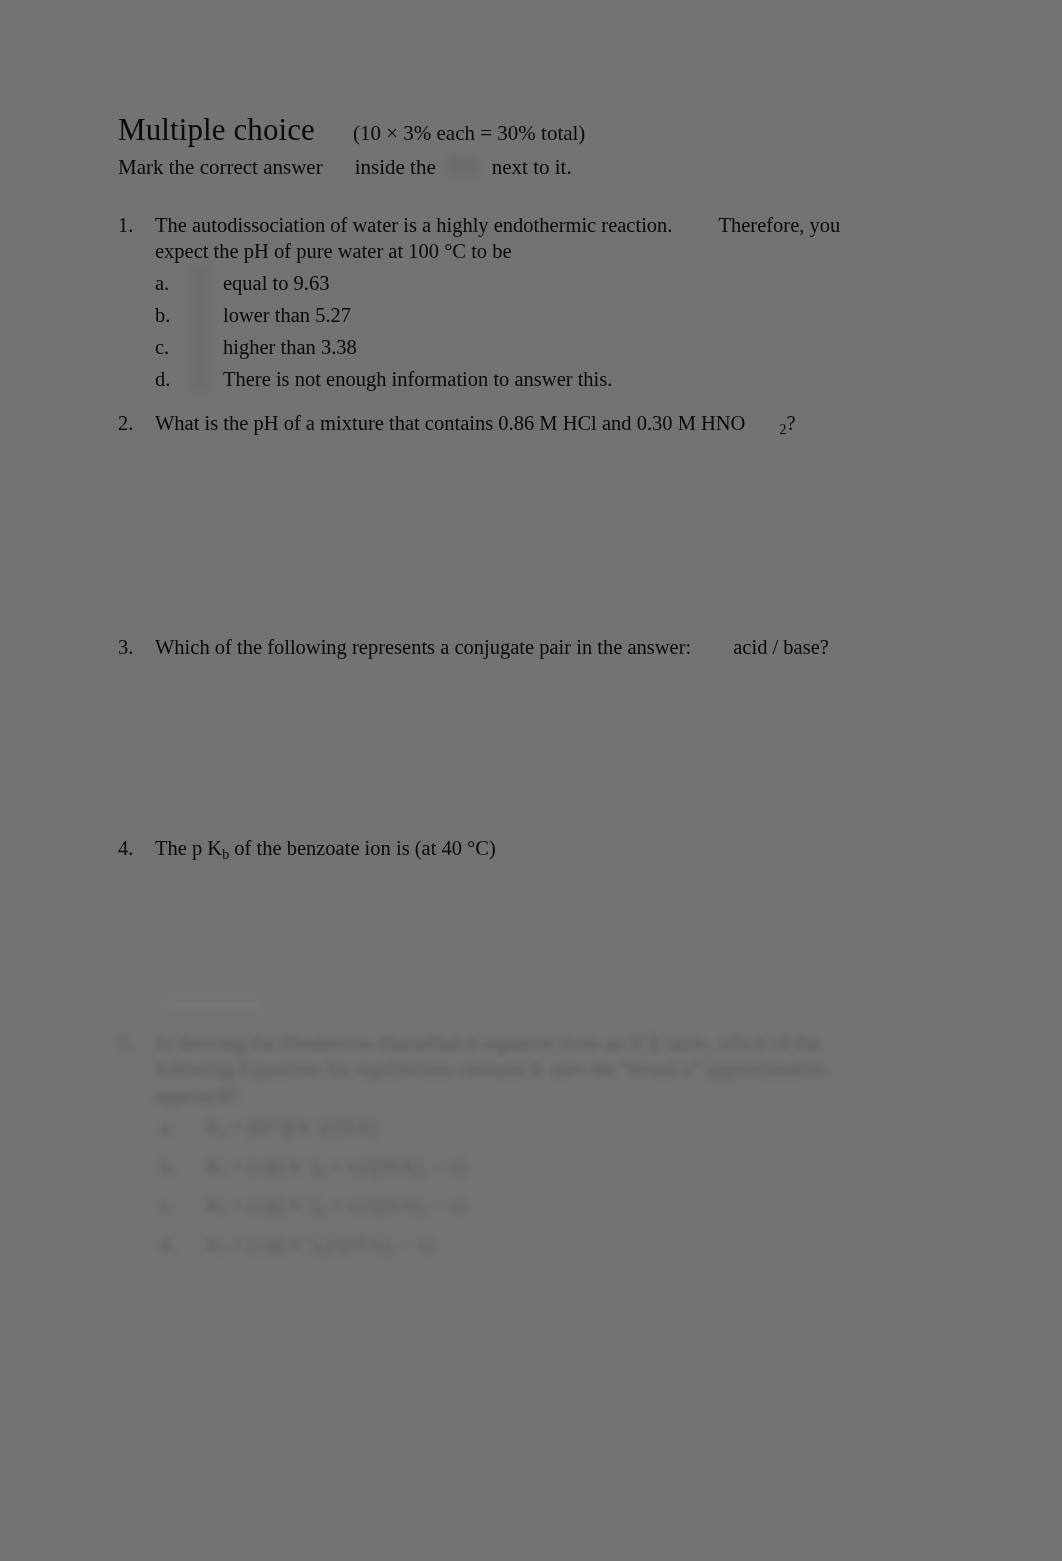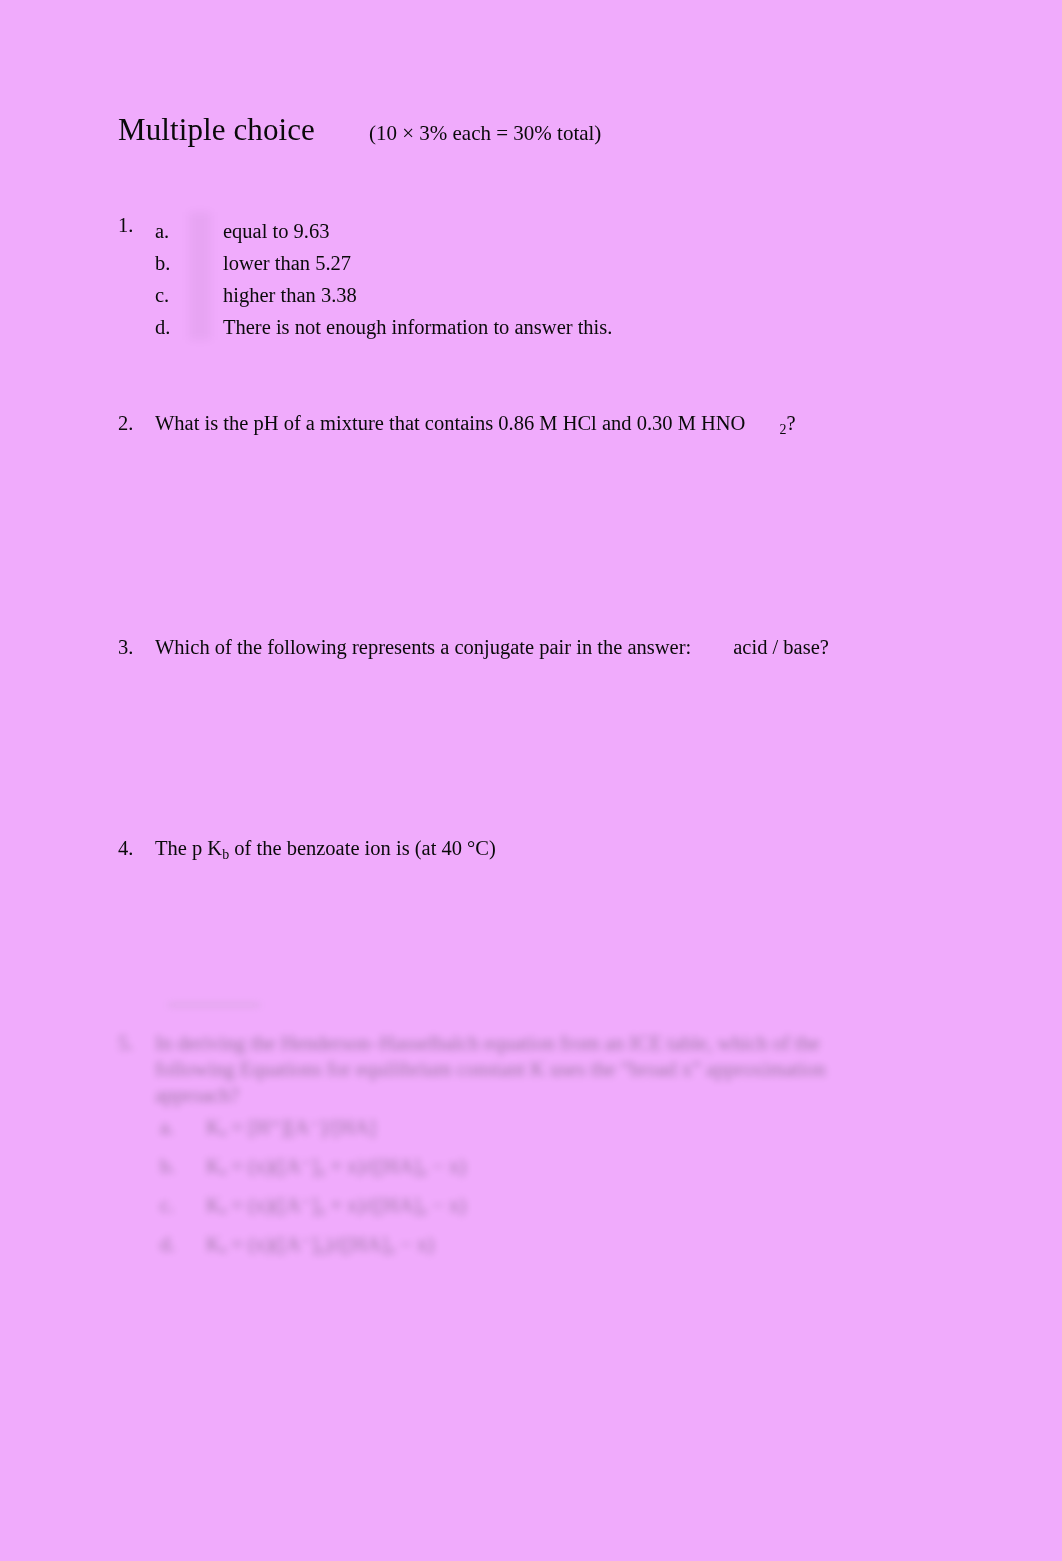--- a/index.html
+++ b/index.html
@@ -12,21 +12,21 @@
     height: 1561px;
     position: relative;
     font-family: "Liberation Serif", "DejaVu Serif", serif;
     color: #0a0a0a;
     overflow: hidden;
   }
 
   .page {
     position: absolute;
     inset: 0;
-    background: #f0abfc;
+    background: #737373;
   }
 
   
   .header-block {
     position: absolute;
     left: 118px;
     top: 112px;
     width: 860px;
   }
   .title-row {
@@ -35,21 +35,21 @@
     white-space: nowrap;
   }
   .title-main {
     font-size: 31px;
     line-height: 36px;
     letter-spacing: 0.1px;
   }
   .title-sub {
     font-size: 21px;
     line-height: 30px;
-    margin-left: 54px;
+    margin-left: 38px;
   }
   .instruction-row {
     display: flex;
     align-items: baseline;
     white-space: nowrap;
     margin-top: 4px;
     font-size: 21px;
     line-height: 30px;
   }
   .instr-gap-a { display:inline-block; width: 32px; }
@@ -171,27 +171,40 @@
 
 <div class="page">
 
   <div class="header-block">
 
     <div class="title-row">
       <span class="title-main">Multiple choice</span>
       <span class="title-sub">(10 × 3% each = 30% total)</span>
     </div>
 
+    <div class="instruction-row">
+      <span>Mark the correct answer</span>
+      <span class="instr-gap-a"></span>
+      <span>inside the</span>
+      <span class="ghost-box"></span>
+      <span>next to it.</span>
+    </div>
 
   </div>
 
   <div class="question" style="left:118px; top:212px; width:860px;">
     <div class="q-row">
       <span class="q-num">1.</span>
       <div class="q-body">
+        <div class="q-line">
+          <span>The autodissociation of water is a highly endothermic reaction.</span><span class="wide-gap"></span><span>Therefore, you</span>
+        </div>
+        <div class="q-line">
+          <span>expect the pH of pure water at 100 °C to be</span>
+        </div>
 
         <div class="options">
           <div class="ghost-column"></div>
 
           <div class="opt">
             <span class="opt-letter">a.</span>
             <span class="opt-box"></span>
             <span class="opt-text">equal to 9.63</span>
           </div>
 

